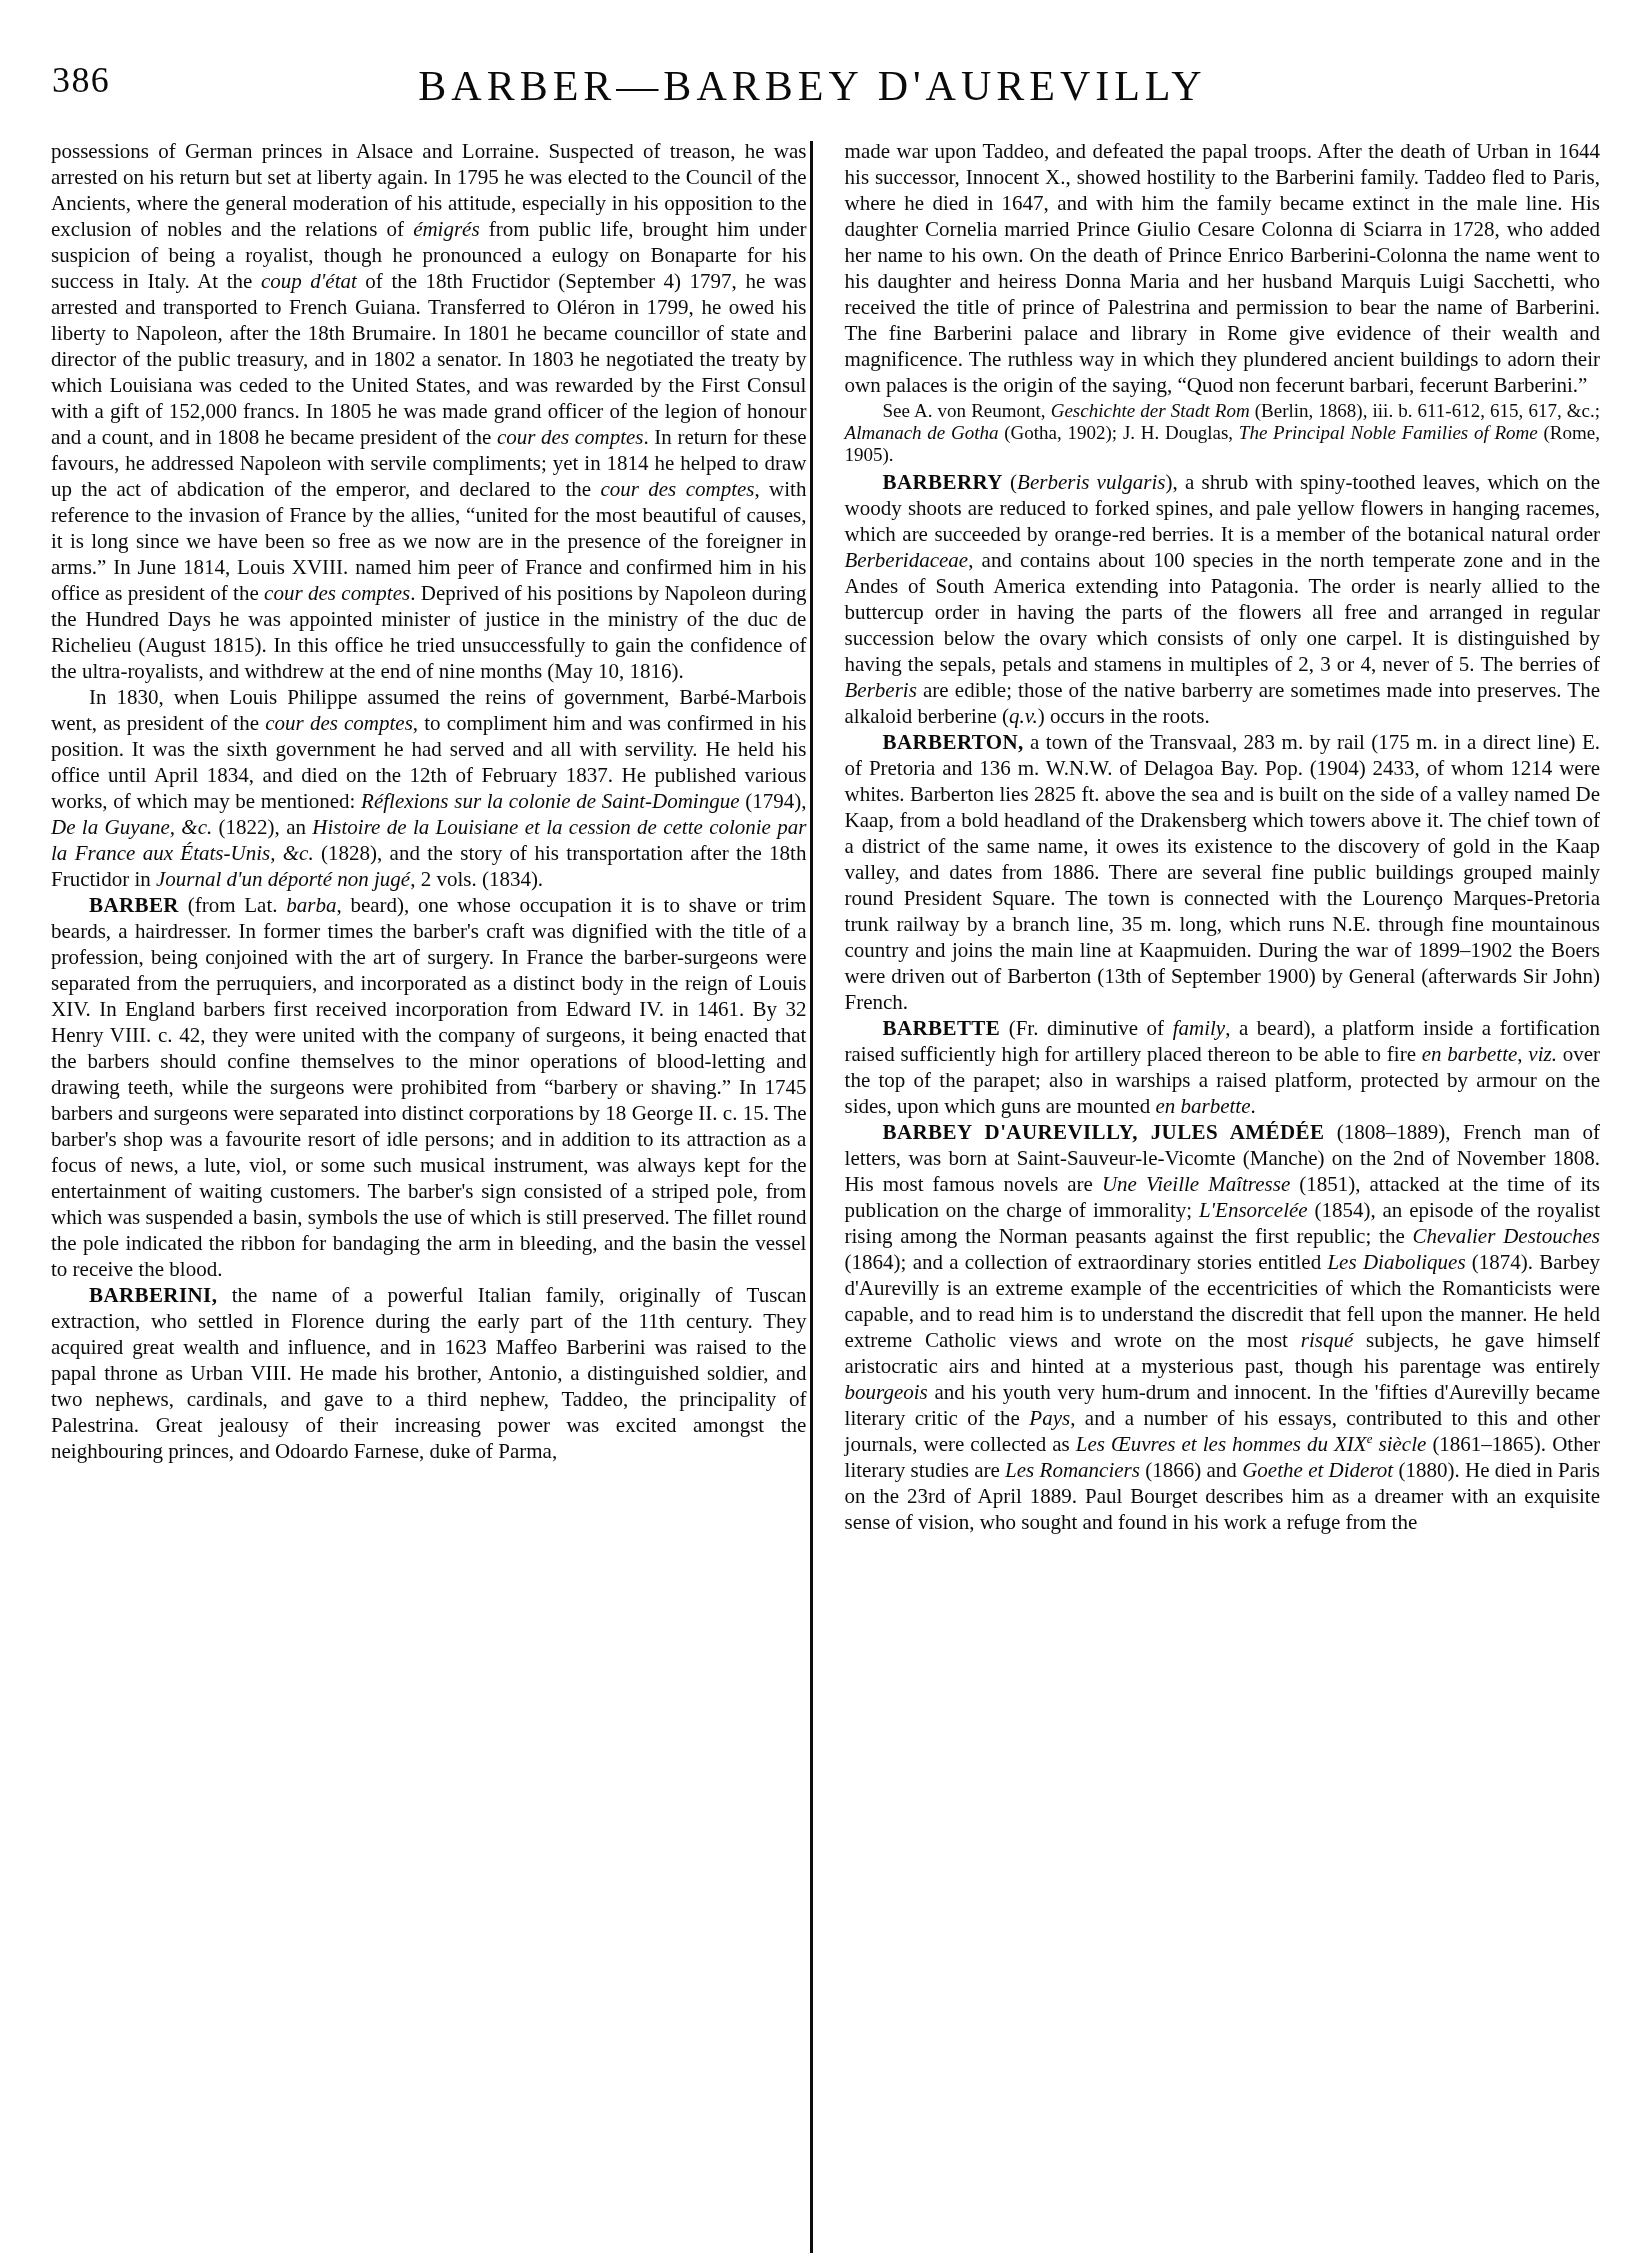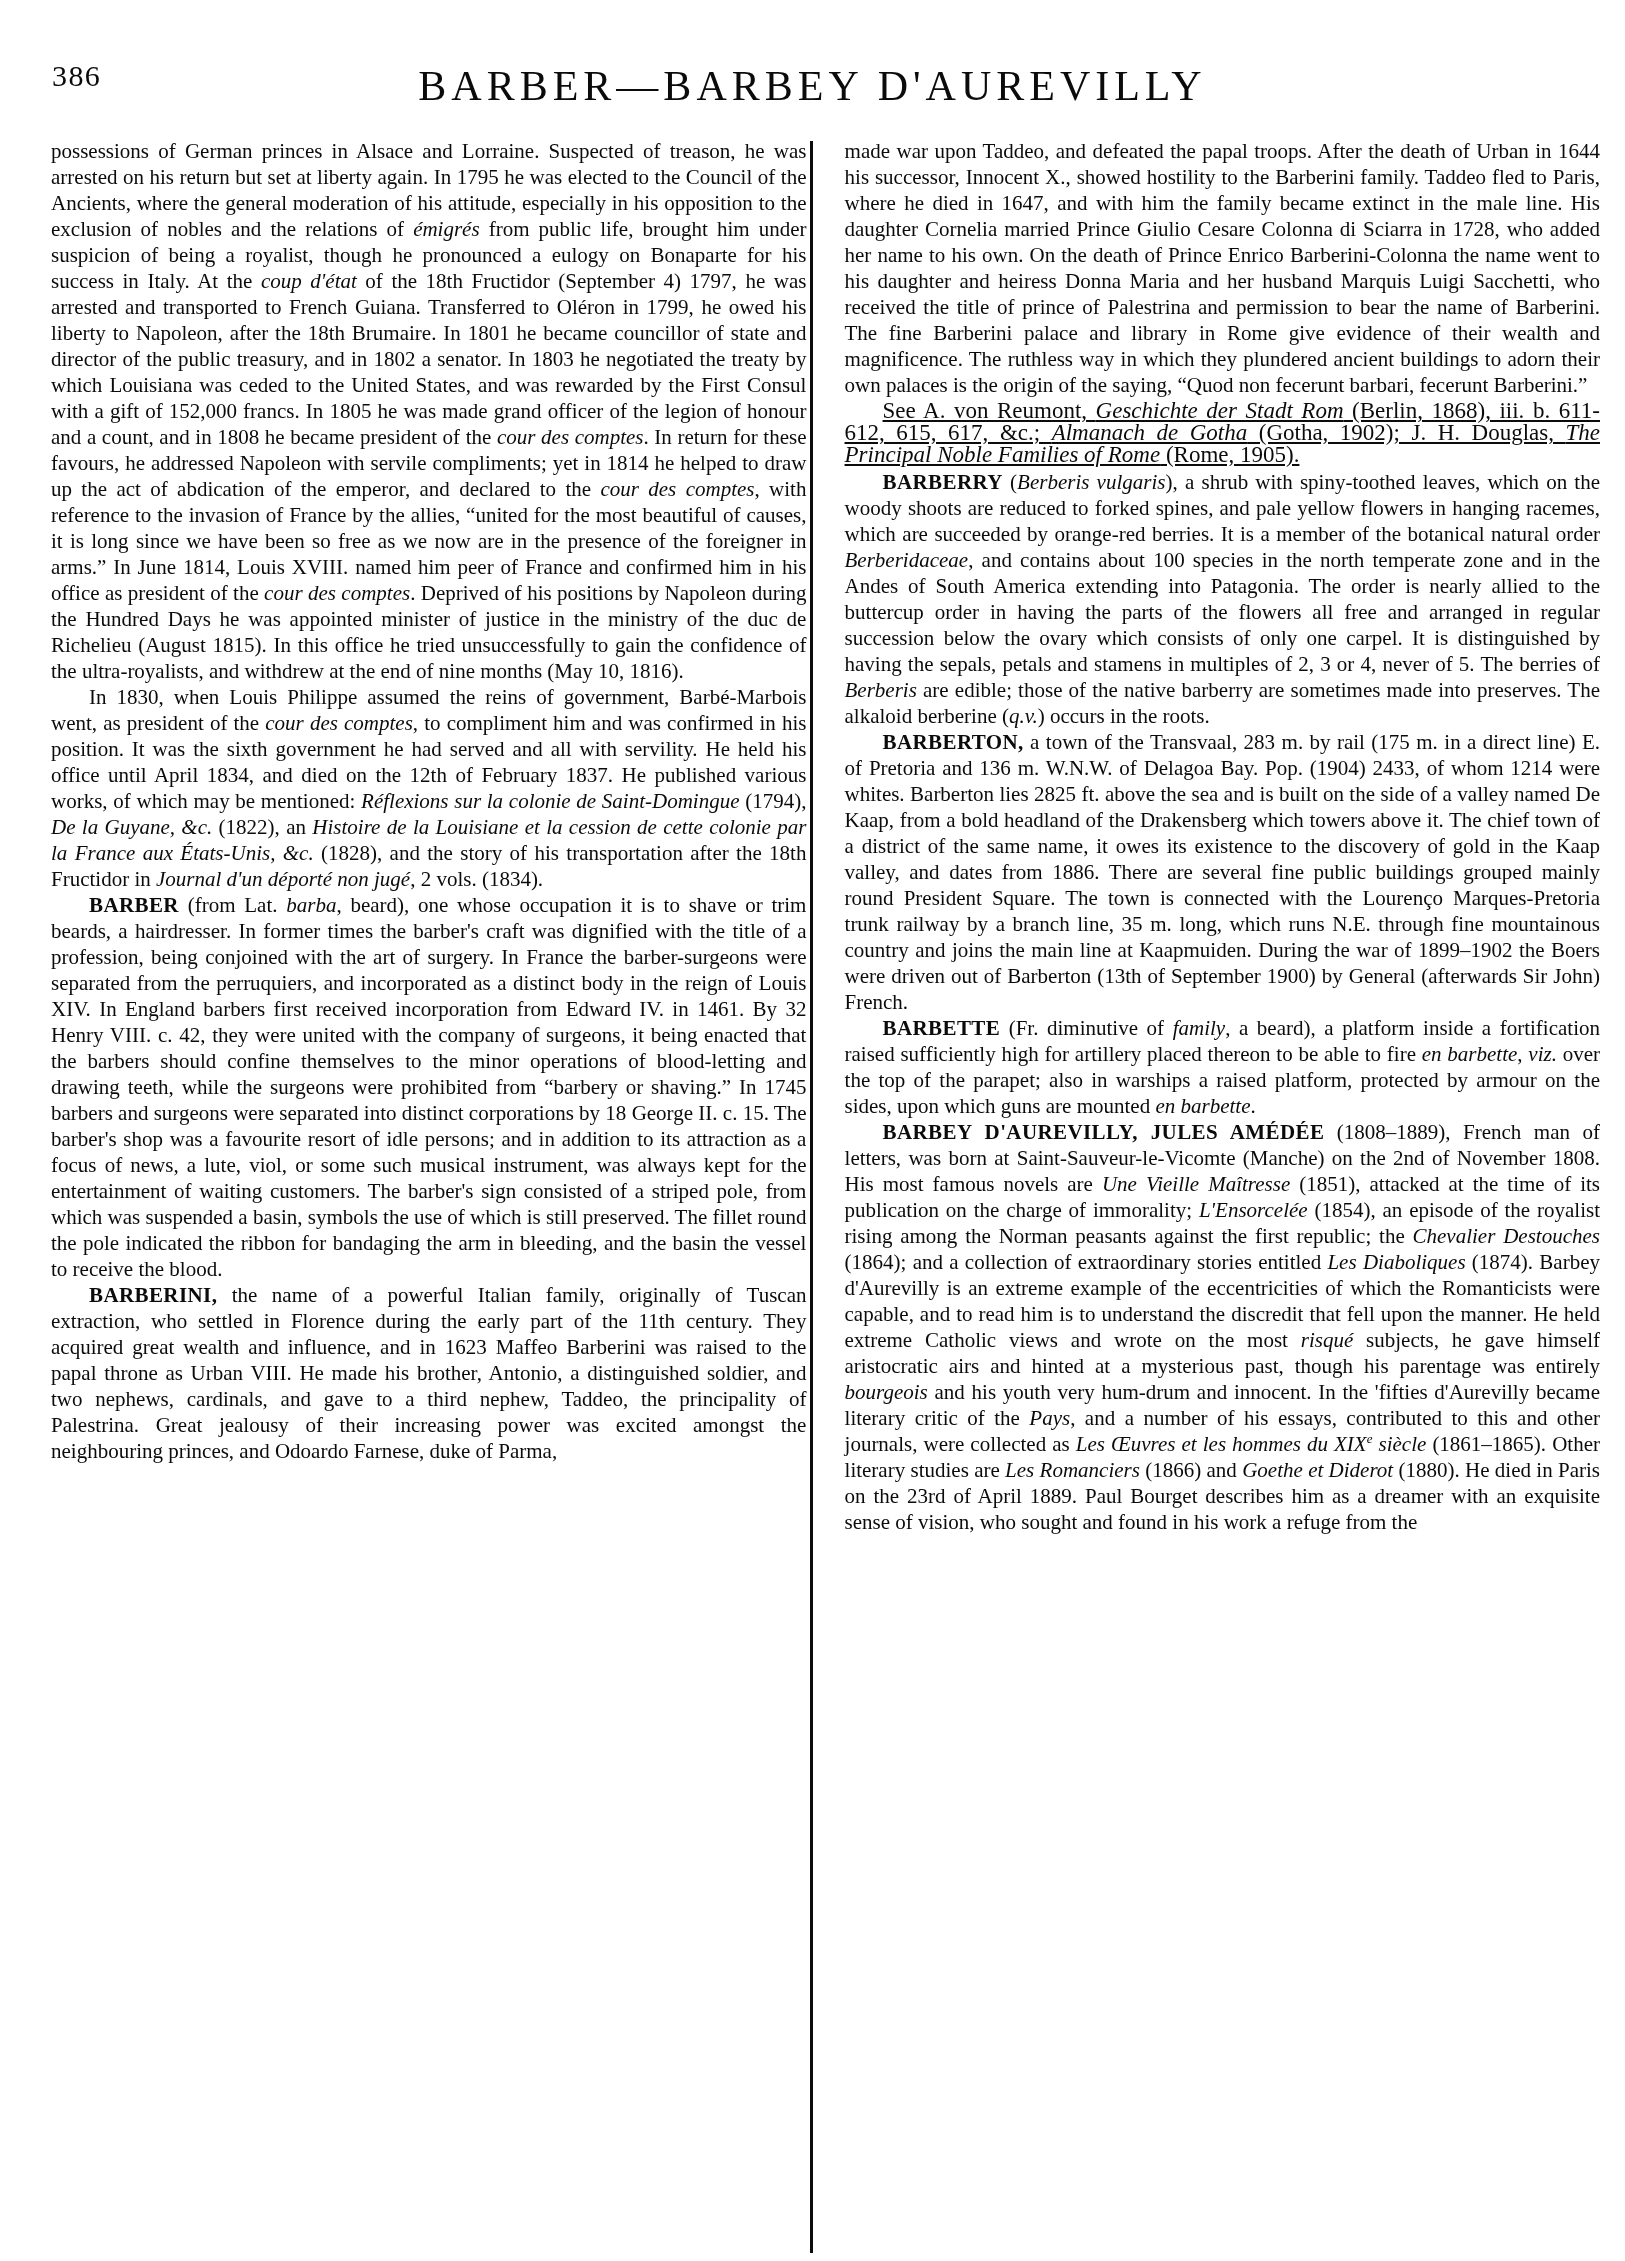--- a/index.html
+++ b/index.html
@@ -18,21 +18,21 @@
     overflow: hidden;
   }
   .page-header {
     position: relative;
     height: 138px;
   }
   .page-number {
     position: absolute;
     left: 52px;
     top: 59px;
-    font-size: 30px;
+    font-size: 36px;
     letter-spacing: 1.4px;
   }
   .page-title {
     position: absolute;
     left: 0;
     right: 0;
     top: 62px;
     margin: 0;
     text-align: center;
     font-size: 42px;
@@ -61,24 +61,23 @@
     height: 2112px;
     flex: 0 0 auto;
   }
   .col p {
     margin: 0;
     padding: 0;
   }
   .col p.indent { text-indent: 38px; }
   .col p.noindent { text-indent: 0; }
   .col p.note {
-    font-size: 23px;
+    font-size: 19px;
     line-height: 22px;
     margin: 2.1px 0 2.8px 0;
-    text-decoration: underline;
   }
   .col b { font-weight: bold; letter-spacing: 0.4px; }
   .col i { font-style: italic; }
   .sc { font-variant: small-caps; letter-spacing: 1.1px; }
   sup { font-size: 0.62em; vertical-align: super; line-height: 0; }
 </style>
 </head>
 <body>
 
 <div class="page">

